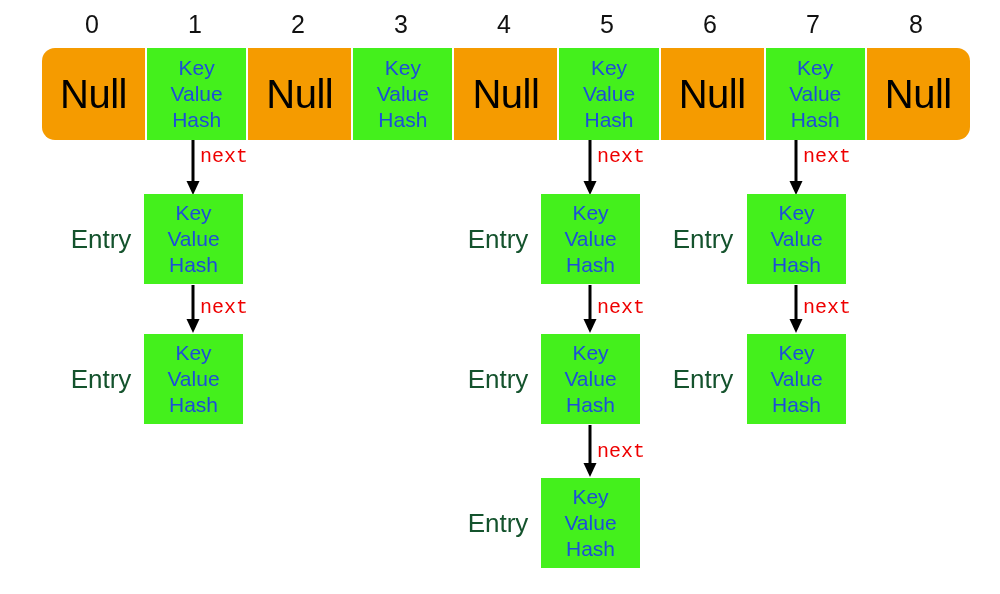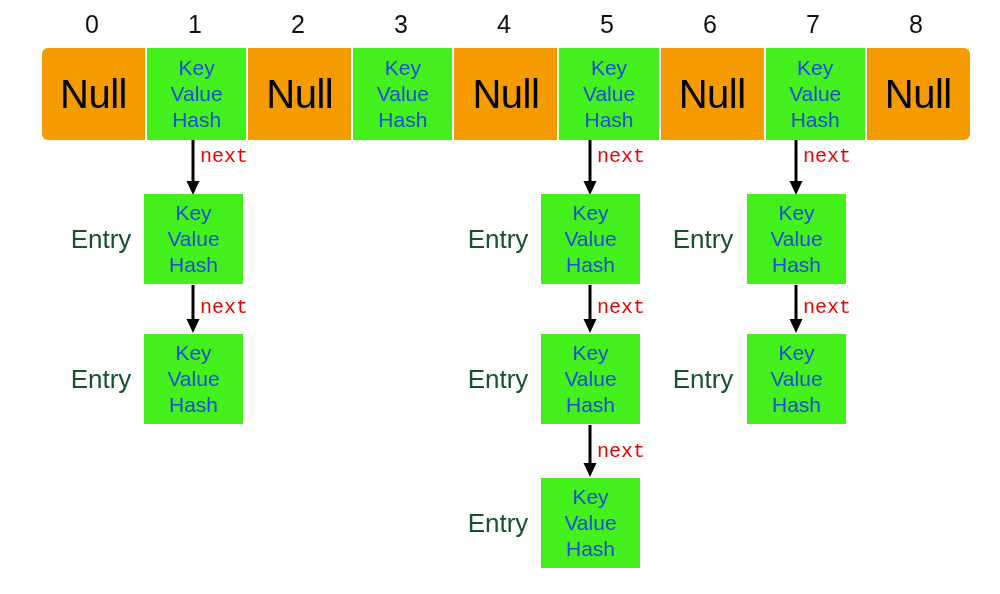--- a/index.html
+++ b/index.html
@@ -33,21 +33,21 @@
   }
 
   
   #bucket-array {
     position: absolute;
     left: 42px;
     top: 48px;
     width: 928px;
     height: 92px;
     display: flex;
-    border-radius: 6px;
+    border-radius: 13px;
     overflow: hidden;
   }
   .bucket {
     flex: 0 0 103.1px;
     height: 92px;
     display: flex;
     flex-direction: column;
     align-items: center;
     justify-content: center;
     box-sizing: border-box;

